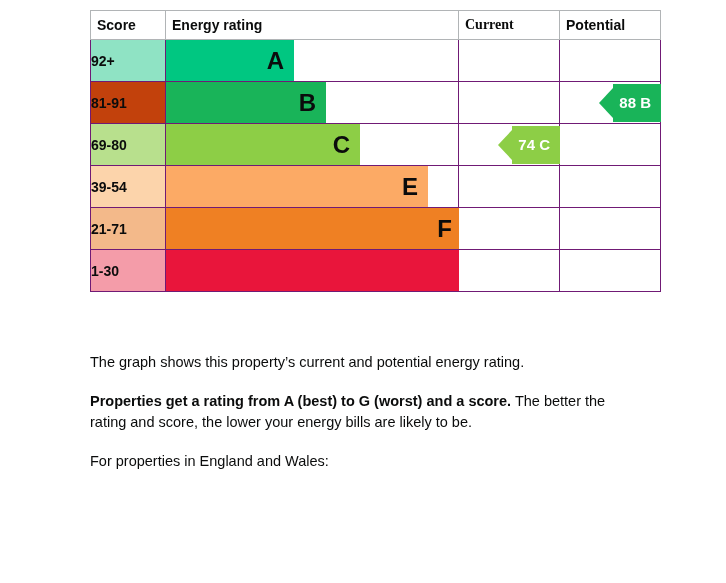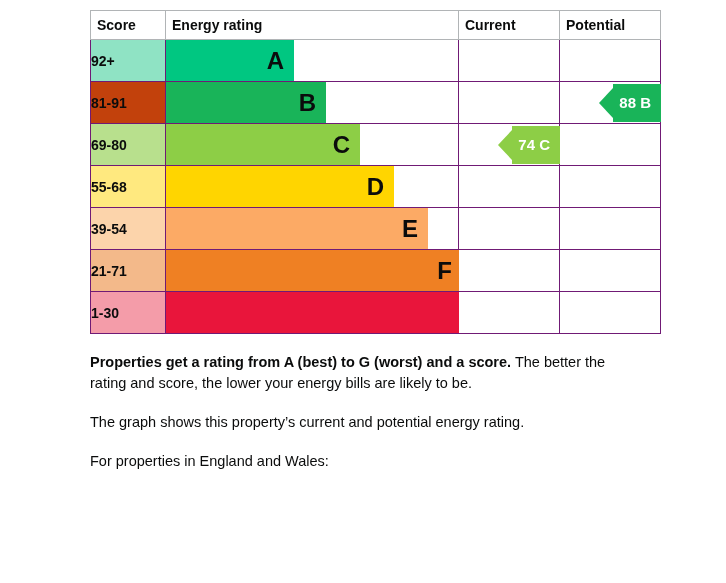--- a/index.html
+++ b/index.html
@@ -35,21 +35,21 @@
     font-weight: bold;
     font-size: 14px;
     padding: 4px 6px;
     text-align: left;
     vertical-align: middle;
     height: 20px;
     background: #ffffff;
   }
   th.col-score { width: 62px; text-align: center; }
   th.col-rating { width: 280px; }
-  th.col-current { width: 88px; text-align: center; }
+  th.col-current { width: 88px; text-align: center; font-family: Liberation Serif, serif; }
   th.col-potential { width: 88px; text-align: center; }
 
   table.epc td {
     border: 1px solid #701a75;
     padding: 0;
     vertical-align: middle;
     background: #ffffff;
   }
 
   td.score-cell {
@@ -195,28 +195,20 @@
         </td>
         <td class="arrow-cell">
           <div class="arrow arrow-current">
             <div class="arr-head"></div>
             <div class="arr-body">74  C</div>
           </div>
         </td>
         <td class="arrow-cell"></td>
       </tr>
 
-      <tr>
-        <td class="score-cell" style="background:#ffe97f;">55-68</td>
-        <td class="bar-cell">
-          <div class="bar" style="width:228px;background:#ffd500;">D</div>
-        </td>
-        <td class="arrow-cell"></td>
-        <td class="arrow-cell"></td>
-      </tr>
 
       <tr>
         <td class="score-cell" style="background:#fcd4ab;">39-54</td>
         <td class="bar-cell">
           <div class="bar" style="width:262px;background:#fcaa65;">E</div>
         </td>
         <td class="arrow-cell"></td>
         <td class="arrow-cell"></td>
       </tr>
 
@@ -235,16 +227,16 @@
           <div class="bar" style="width:330px;background:#e9153b;">G</div>
         </td>
         <td class="arrow-cell"></td>
         <td class="arrow-cell"></td>
       </tr>
     </tbody>
   </table>
 </div>
 
 <div id="text-block">
+  <p>The graph shows this property’s current and potential energy rating.</p>
   <p><strong>Properties get a rating from A (best) to G (worst) and a score.</strong><span> The better the rating and score, the lower your energy bills are likely to be.</span></p>
-  <p>The graph shows this property’s current and potential energy rating.</p>
   <p class="tight">For properties in England and Wales:</p>
 </div>
 
 </body></html>

